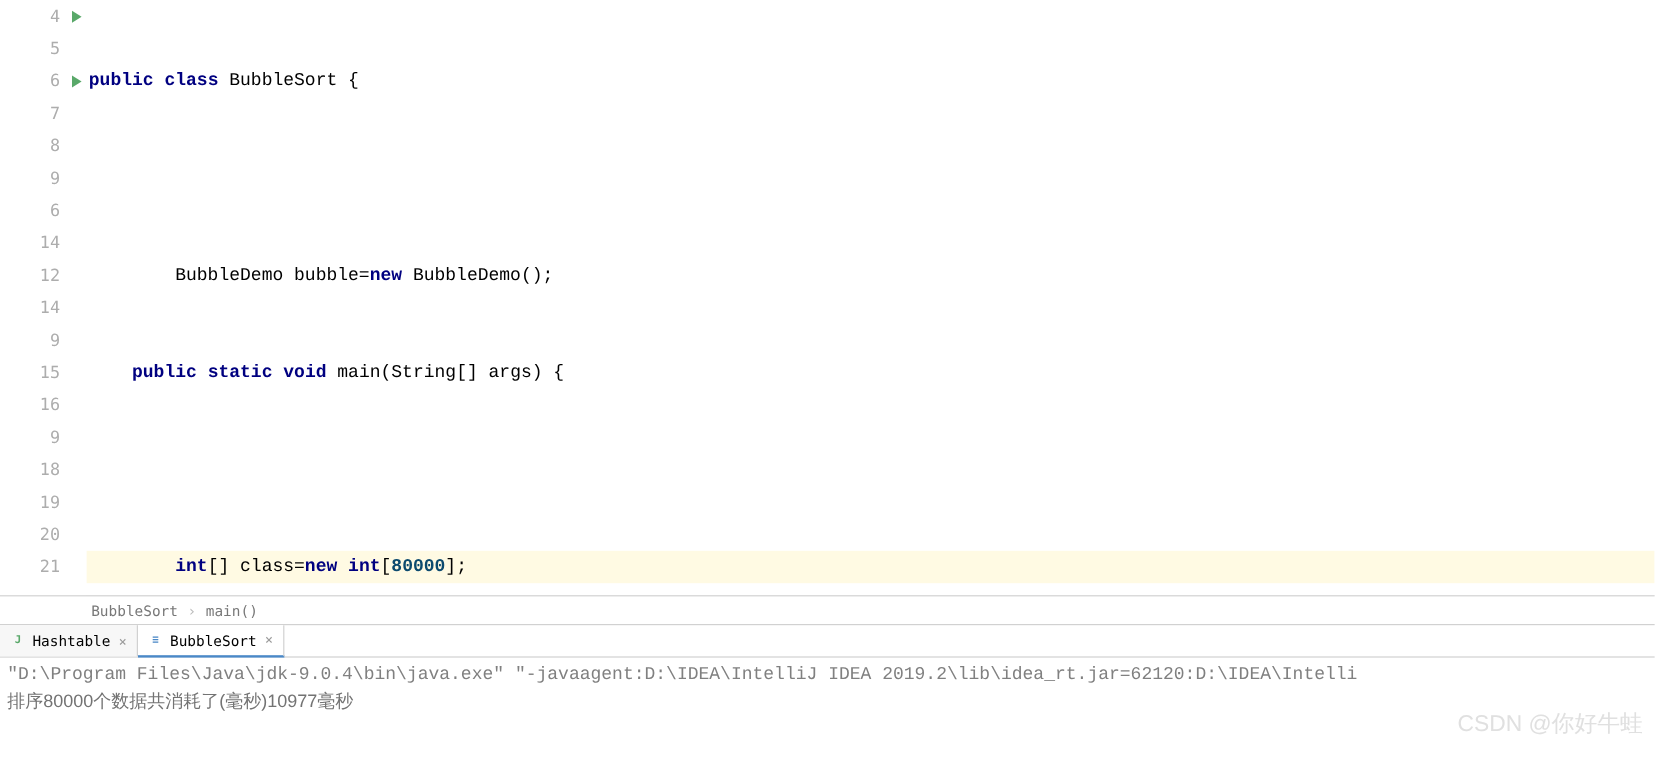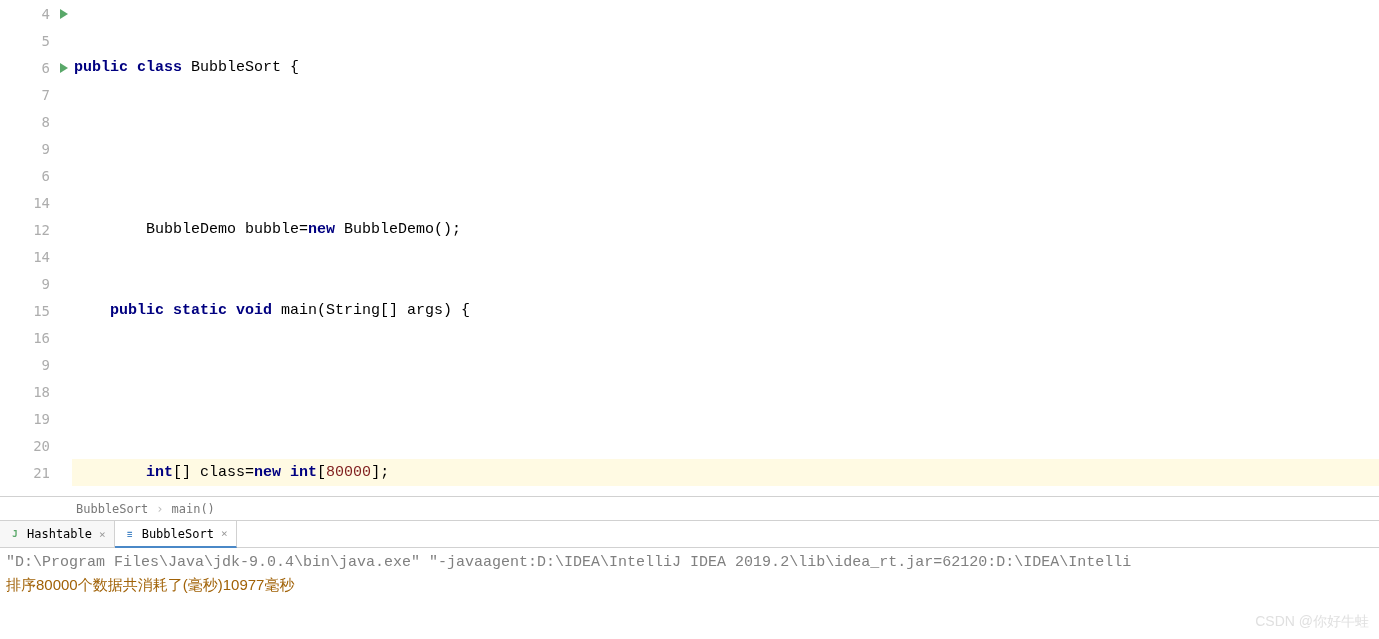--- a/index.html
+++ b/index.html
@@ -52,21 +52,21 @@
       position: relative;
     }
     .code-line {
       height: 27px;
       padding-left: 2px;
     }
     .code-line.highlight {
       background: #fffae3;
     }
     .kw { color: #000080; font-weight: bold; }
-    .num { color: #7f1d1d; }
+    .num { color: #0c4a6e; font-weight: bold; }
     
     .breadcrumb {
       height: 24px;
       border-top: 1px solid #d1d1d1;
       background: #fff;
       display: flex;
       align-items: center;
       padding-left: 72px;
       font-size: 12px;
       color: #787878;
@@ -117,28 +117,28 @@
       padding-left: 2px;
     }
     
     .console {
       padding: 4px 6px;
       font-family: Consolas, "Courier New", monospace;
       font-size: 15px;
       line-height: 22px;
     }
     .console-line1 { color: #808080; white-space: nowrap; }
-    .console-line2 { color: #a16207; font-family: "Microsoft YaHei", Consolas, sans-serif; }
+    .console-line2 { color: #737373; font-family: "Microsoft YaHei", Consolas, sans-serif; }
     
     .watermark {
       position: absolute;
       right: 10px;
-      bottom: 8px;
+      bottom: 23px;
       color: #e0e0e0;
-      font-size: 14px;
+      font-size: 19px;
       font-family: "Microsoft YaHei", sans-serif;
     }
   </style>
 </head>
 <body>
 
 <div class="editor-area">
   <div class="gutter">
     <div class="gutter-line">
         <span>4</span>

